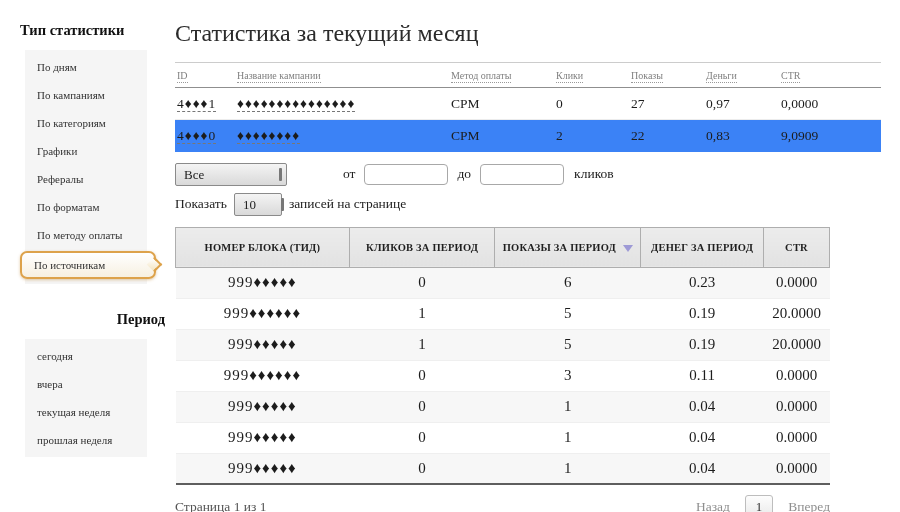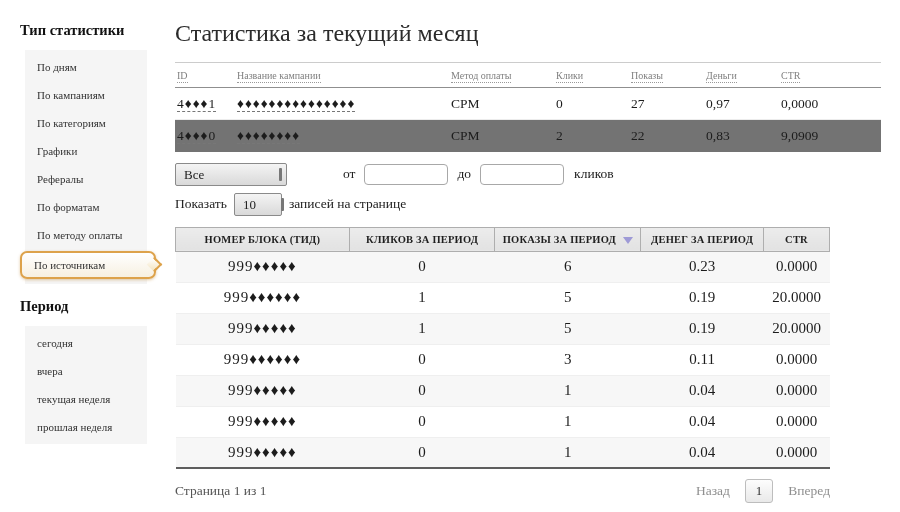--- a/index.html
+++ b/index.html
@@ -6,21 +6,21 @@
   html,body { margin:0; padding:0; }
   body {
     width:900px; height:512px; position:relative; overflow:hidden;
     background:#fff; color:#222;
     font-family:"Liberation Serif","DejaVu Serif",serif;
   }
 
   
   .sidebar { position:absolute; left:20px; top:22px; width:145px; }
   .side-title { font-size:14.5px; font-weight:bold; color:#111; margin:0 0 11px 0; }
-  .side-title.second { margin-top:14px; }
+  .side-title.second { margin-top:27px;text-align:right; }
   .side-list { background:#f5f5f5; width:122px; margin-left:5px; padding:3px 0; }
   .side-item { padding:8px 12px; font-size:11px; color:#333; cursor:pointer; }
   .side-item.selected {
     position:relative; z-index:2;
     background:linear-gradient(#ffffff,#f7f0e1);
     border:2px solid #dda24b; border-radius:7px;
     margin:2px -9px 2px -5px; padding:6px 12px;
     box-shadow:0 1px 3px rgba(190,140,60,.45);
   }
   .side-item.selected::after {
@@ -38,21 +38,21 @@
   
   table.campaigns { width:706px; border-collapse:collapse; }
   .campaigns thead th {
     border-top:1px solid #ccc; border-bottom:1px solid #8f8f8f;
     height:25px; text-align:left; font-weight:normal; font-size:10px;
     color:#808080; padding:0 2px;
   }
   .campaigns .th-link { border-bottom:1px dotted #999; cursor:pointer; padding-bottom:1px; }
   .campaigns tbody td { height:32px; font-size:13.5px; padding:0 2px; color:#1c1c1c; }
   .campaigns tbody tr.odd  { border-bottom:1px solid #ececec; }
-  .campaigns tbody tr.even { background:#737373; }
+  .campaigns tbody tr.even { background:#3b82f6; }
   .masked-link { border-bottom:1px dashed #777; cursor:pointer; letter-spacing:1px; }
   .masked { letter-spacing:1px; }
 
   
   .filter-row { margin-top:11px; display:flex; align-items:center; font-size:13.5px; color:#222; }
   .show-row   { margin-top:7px;  display:flex; align-items:center; font-size:13.5px; color:#222; }
   .select-wrap { position:relative; display:inline-block; }
   .select-wrap::after {
     content:''; position:absolute; right:5px; top:5px; bottom:5px; width:3px;
     background:#777; border-radius:1px; pointer-events:none;
@@ -73,21 +73,21 @@
     width:84px; height:21px; border:1px solid #a8a8a8; border-radius:4px;
     font-family:inherit; font-size:13px; padding:1px 6px; background:#fff;
   }
 
   
   table.blocks { margin-top:11px; width:655px; border-collapse:collapse; }
   .blocks thead th {
     background:linear-gradient(#ececec,#e2e2e2);
     border:1px solid #aeaeae;
     font-size:10.5px; font-weight:bold; color:#1f1f1f;
-    height:24px; padding:0 4px; letter-spacing:.2px;
+    height:40px; padding:0 4px; letter-spacing:.2px;
   }
   .blocks tbody td { height:31px; text-align:center; font-size:15px; color:#1c1c1c; padding:0 4px; }
   .blocks tbody tr.odd { background:#f7f7f7; }
   .blocks tbody tr + tr { border-top:1px solid #efefef; }
   .blocks tbody { border-bottom:2px solid #5e5e5e; }
   .sort-desc-icon {
     display:inline-block; width:0; height:0; margin-left:7px; vertical-align:middle;
     border-left:5px solid transparent; border-right:5px solid transparent;
     border-top:7px solid #9e9ad6;
   }

